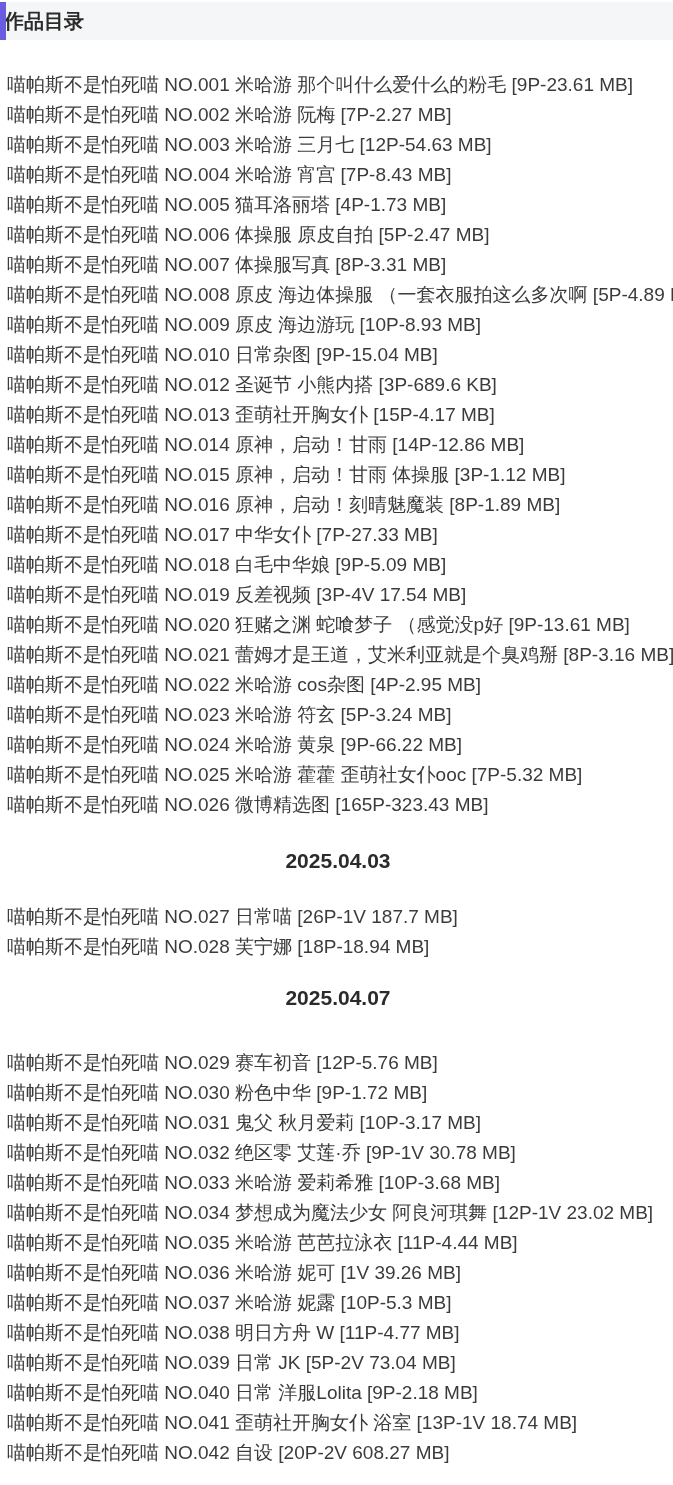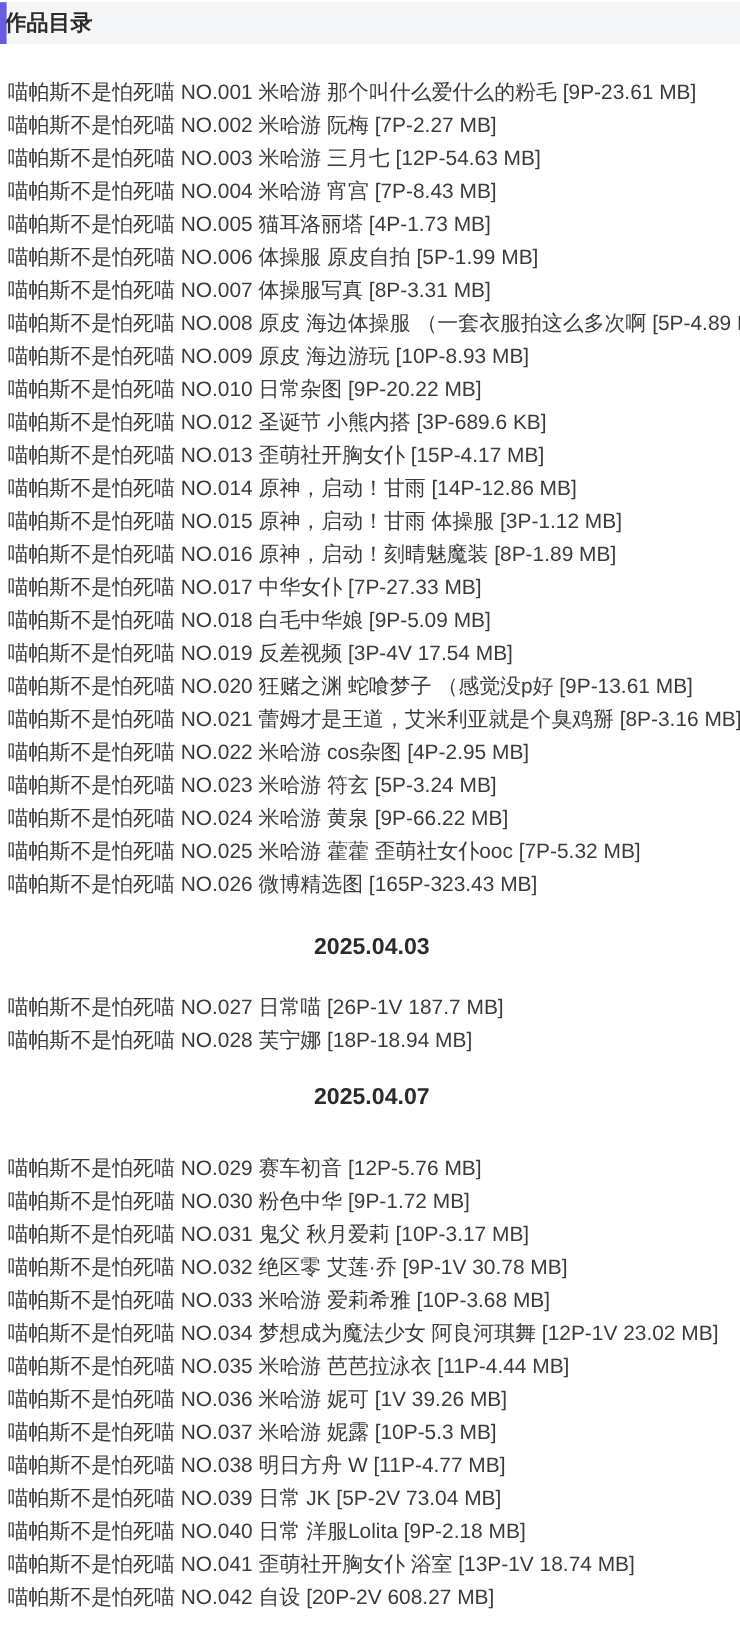--- a/index.html
+++ b/index.html
@@ -67,25 +67,25 @@
   <h1 class="title">作品目录</h1>
 </header>
 
 <main id="content">
     <div class="works-list">
       <div class="list-item">喵帕斯不是怕死喵 NO.001 米哈游 那个叫什么爱什么的粉毛 [9P-23.61 MB]</div>
       <div class="list-item">喵帕斯不是怕死喵 NO.002 米哈游 阮梅 [7P-2.27 MB]</div>
       <div class="list-item">喵帕斯不是怕死喵 NO.003 米哈游 三月七 [12P-54.63 MB]</div>
       <div class="list-item">喵帕斯不是怕死喵 NO.004 米哈游 宵宫 [7P-8.43 MB]</div>
       <div class="list-item">喵帕斯不是怕死喵 NO.005 猫耳洛丽塔 [4P-1.73 MB]</div>
-      <div class="list-item">喵帕斯不是怕死喵 NO.006 体操服 原皮自拍 [5P-1.99 MB]</div>
+      <div class="list-item">喵帕斯不是怕死喵 NO.006 体操服 原皮自拍 [5P-2.47 MB]</div>
       <div class="list-item">喵帕斯不是怕死喵 NO.007 体操服写真 [8P-3.31 MB]</div>
       <div class="list-item">喵帕斯不是怕死喵 NO.008 原皮 海边体操服 （一套衣服拍这么多次啊 [5P-4.89 MB]</div>
       <div class="list-item">喵帕斯不是怕死喵 NO.009 原皮 海边游玩 [10P-8.93 MB]</div>
-      <div class="list-item">喵帕斯不是怕死喵 NO.010 日常杂图 [9P-20.22 MB]</div>
+      <div class="list-item">喵帕斯不是怕死喵 NO.010 日常杂图 [9P-15.04 MB]</div>
       <div class="list-item">喵帕斯不是怕死喵 NO.012 圣诞节 小熊内搭 [3P-689.6 KB]</div>
       <div class="list-item">喵帕斯不是怕死喵 NO.013 歪萌社开胸女仆 [15P-4.17 MB]</div>
       <div class="list-item">喵帕斯不是怕死喵 NO.014 原神，启动！甘雨 [14P-12.86 MB]</div>
       <div class="list-item">喵帕斯不是怕死喵 NO.015 原神，启动！甘雨 体操服 [3P-1.12 MB]</div>
       <div class="list-item">喵帕斯不是怕死喵 NO.016 原神，启动！刻晴魅魔装 [8P-1.89 MB]</div>
       <div class="list-item">喵帕斯不是怕死喵 NO.017 中华女仆 [7P-27.33 MB]</div>
       <div class="list-item">喵帕斯不是怕死喵 NO.018 白毛中华娘 [9P-5.09 MB]</div>
       <div class="list-item">喵帕斯不是怕死喵 NO.019 反差视频 [3P-4V 17.54 MB]</div>
       <div class="list-item">喵帕斯不是怕死喵 NO.020 狂赌之渊 蛇喰梦子 （感觉没p好 [9P-13.61 MB]</div>
       <div class="list-item">喵帕斯不是怕死喵 NO.021 蕾姆才是王道，艾米利亚就是个臭鸡掰 [8P-3.16 MB]</div>

